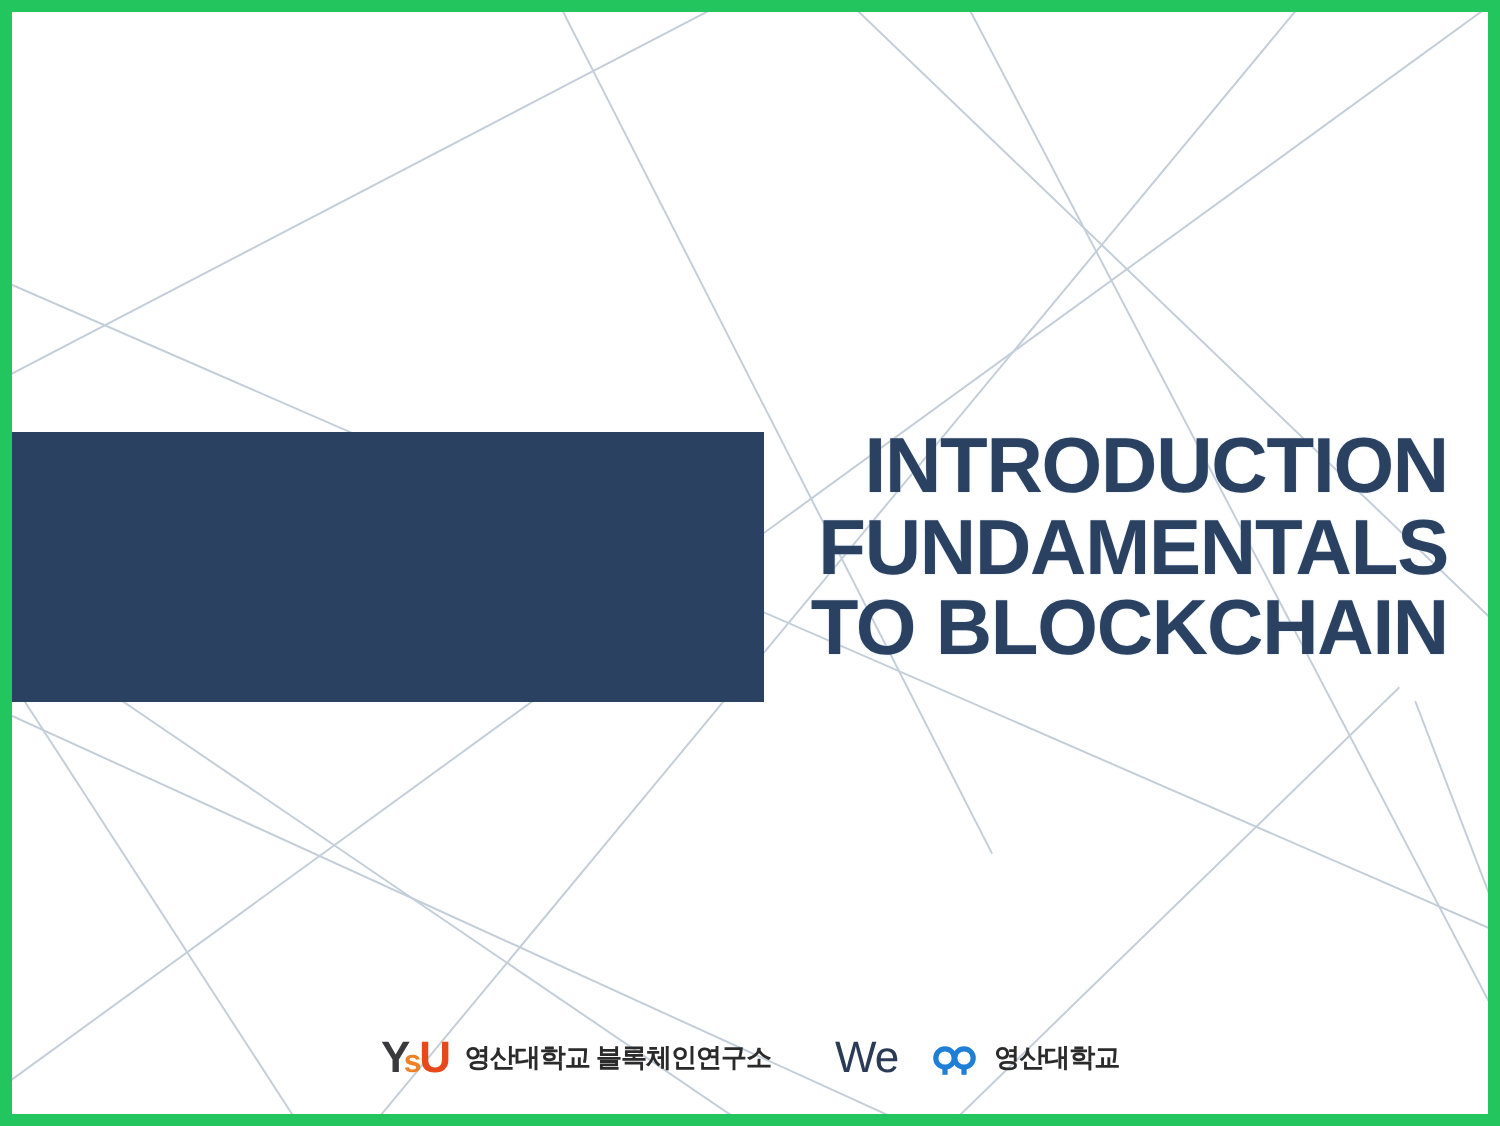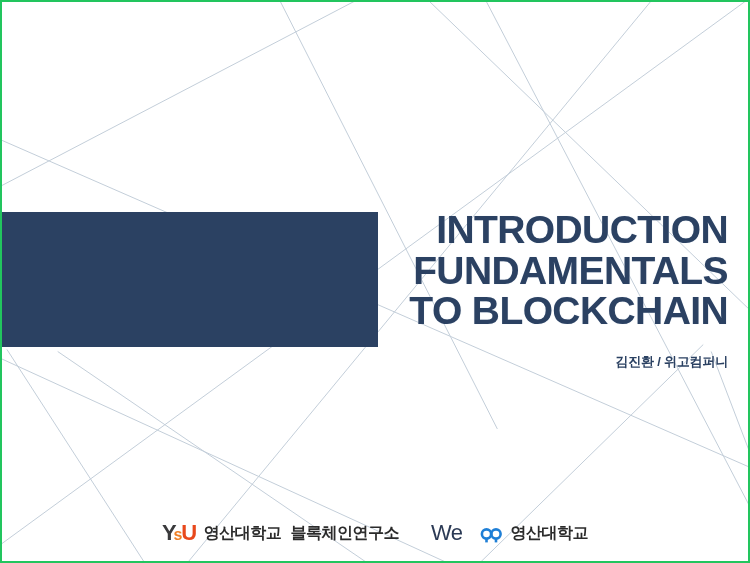--- a/index.html
+++ b/index.html
@@ -11,21 +11,21 @@
     font-family: "Liberation Sans", sans-serif;
   }
 
   .slide {
     position: relative;
     width: 750px;
     height: 563px;
     background: #ffffff;
     overflow: hidden;
     box-sizing: border-box;
-    border: 2px solid #22c55e;
+    border: 6px solid #22c55e;
   }
 
   
   .bg-lines {
     position: absolute;
     left: 0;
     top: 0;
     width: 100%;
     height: 100%;
     z-index: 0;
@@ -103,32 +103,32 @@
     font-weight: bold;
     font-size: 22px;
     line-height: 1;
     letter-spacing: -1.2px;
   }
   .ysu-y { color: #3a3a3c; }
   .ysu-s { color: #f08026; font-size: 16px; margin-left: -2px; }
   .ysu-u { color: #e8481c; margin-left: 0px; }
 
   .logo-caption {
-    font-family: Liberation Mono, monospace;
-    font-weight: bold;
-    font-size: 16px;
+    font-family: Liberation Sans, sans-serif;
+    font-weight: bold;
+    font-size: 13px;
     letter-spacing: -0.5px;
     color: #2b2b2b;
     white-space: nowrap;
   }
 
   
   .wego-mark {
     display: flex;
-    align-items: flex-end;
+    align-items: center;
     gap: 16px;
   }
   .wego-we {
     font-family: "Liberation Sans", sans-serif;
     font-size: 22px;
     line-height: 1;
     color: #2b3a55;
     letter-spacing: -0.5px;
   }
   .wego-go-svg { display: block; }
@@ -158,21 +158,20 @@
   </svg>
 
   <div class="navy-block"></div>
 
   <div class="title-wrap">
     <div class="title-line">INTRODUCTION</div>
     <div class="title-line">FUNDAMENTALS</div>
     <div class="title-line">TO BLOCKCHAIN</div>
   </div>
 
-  <div class="subtitle">김진환 / 위고컴퍼니</div>
 
   <div class="footer">
 
     <div class="logo-group">
       <div class="ysu-mark">
         <span class="ysu-y">Y</span>
           <span class="ysu-s">s</span>
           <span class="ysu-u">U</span>
       </div>
       <div class="logo-caption">영산대학교 블록체인연구소</div>

